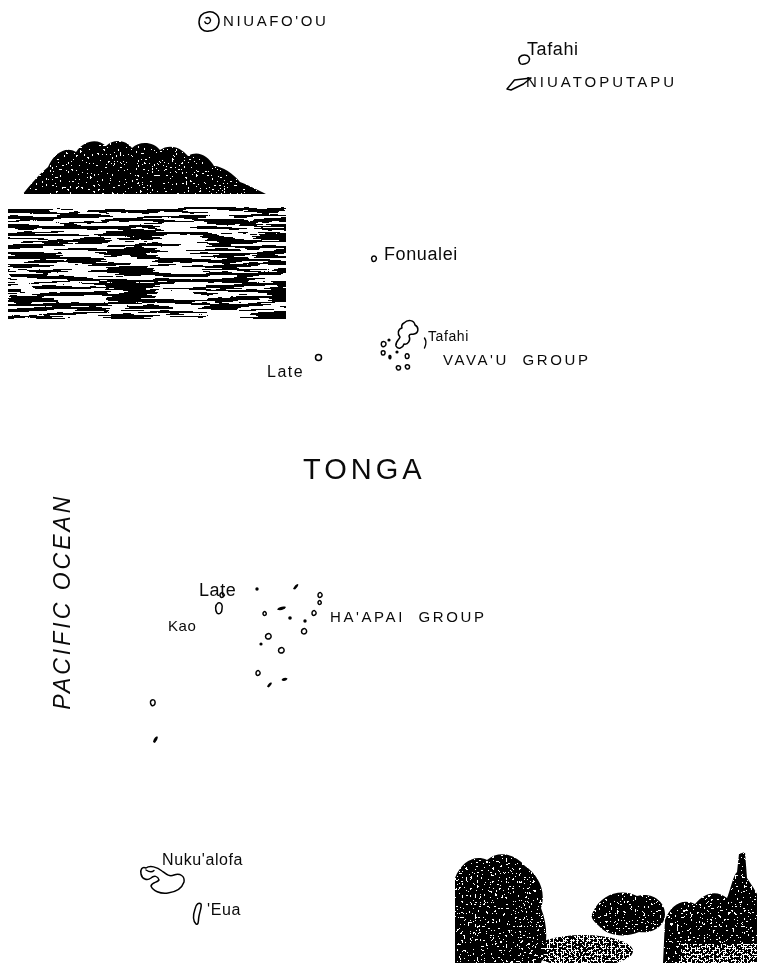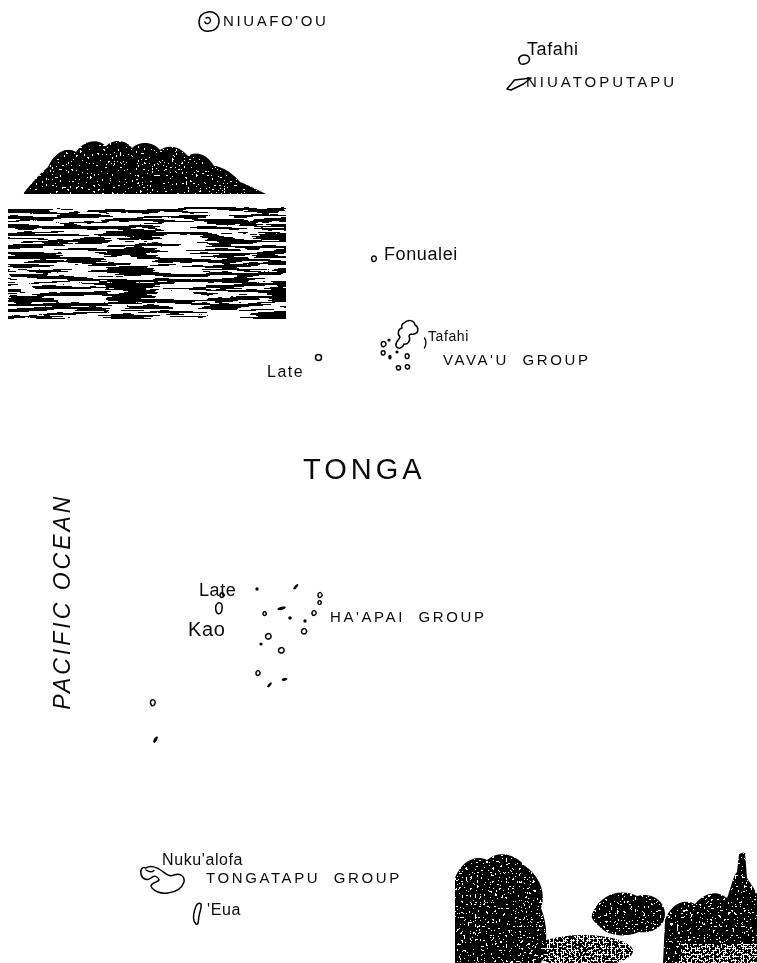--- a/index.html
+++ b/index.html
@@ -129,29 +129,28 @@
     <path class="outline" transform="translate(119,55)" d="M1.5,3.5 C1.5,1.2 4.5,0 6,1 C7.5,2 7.5,4.5 6,5.5 C3.8,6.7 1.5,5.5 1.5,3.5 Z"></path>
     <circle class="solid" cx="116" cy="66" r="1.6"></circle>
     <path class="outline" transform="translate(132,69)" d="M1.5,3.5 C1.5,1.2 4.5,0 6,1 C7.5,2 7.5,4.5 6,5.5 C3.8,6.7 1.5,5.5 1.5,3.5 Z"></path>
     <path class="outline" transform="translate(110,92)" d="M1,3 C1,1 3,0 4,1 C5.5,2 5.5,4 4,5 C2,6 1,5 1,3 Z"></path>
     <path class="solid" transform="translate(122,104)" d="M0,4.5 C1,2 3,0 4.5,0.5 C5.5,1.5 3.5,4 1.5,5.5 Z"></path>
     <path class="solid" transform="translate(136,99)" d="M0.5,3 C1.5,0.5 5,0 6.5,1.5 C6,3.5 2.5,5 0.5,3 Z"></path>
     <path class="outline" transform="translate(4,121)" d="M1.5,4 C1,1.5 3.5,0 5,1 C6.5,2 6.5,5 5,6.2 C3,7.5 2,6 1.5,4 Z"></path>
     <path class="solid" transform="translate(8,158)" d="M0,6 C0.5,3 2.5,0 4.5,0.5 C5.5,1.8 3.5,5 1.8,7 Z"></path>
   </svg>
   <div class="lbl small" style="left:199px;top:581px">Late</div>
-  <div class="lbl small" style="left:188px;top:618px;font-size:20px">Kao</div>
+  <div class="lbl small" style="left:168px;top:618px;font-size:15px">Kao</div>
   <div class="lbl caps" style="left:330px;top:609px">HA'APAI  GROUP</div>
 
   <div class="lbl small" style="left:162px;top:851px;font-size:16px">Nuku'alofa</div>
   <svg class="isl" style="left:138px;top:862px" width="54" height="38" viewBox="0 0 54 38">
     <path class="outline" d="M8,6 C4,4 2,8 3,12 C4,17 9,19 13,16 C16,13 20,14 21,18 C19,21 14,20 13,24 C15,29 22,32 30,31 C38,30 44,26 46,20 C47,14 42,11 36,13 C31,15 28,12 24,9 C19,5 12,3 8,6 Z"></path>
     <path class="thin" d="M8,8 C11,10 14,10.5 16,8.5"></path>
   </svg>
-  <div class="lbl caps" style="left:206px;top:870px">TONGATAPU  GROUP</div>
   <svg class="isl" style="left:191px;top:901px" width="12" height="26" viewBox="0 0 12 26">
     <path class="outline" d="M5,23 C2,20 2,14 4,8 C5,3 8,1 10,3 C11,5 9,10 8,15 C7,20 8,24 5,23 Z"></path>
   </svg>
   <div class="lbl small" style="left:207px;top:901px;font-size:16px">'Eua</div>
 
   <svg class="photo" style="left:455px;top:848px" width="302" height="115" viewBox="0 0 302 115">
     <defs>
       <filter id="p2dark" x="0" y="0" width="100%" height="100%">
         <feTurbulence type="fractalNoise" baseFrequency="0.45" numOctaves="3" seed="13"></feTurbulence>
         <feColorMatrix type="matrix" values="0.333 0.333 0.333 0 0  0.333 0.333 0.333 0 0  0.333 0.333 0.333 0 0  0 0 0 0 1"></feColorMatrix>

